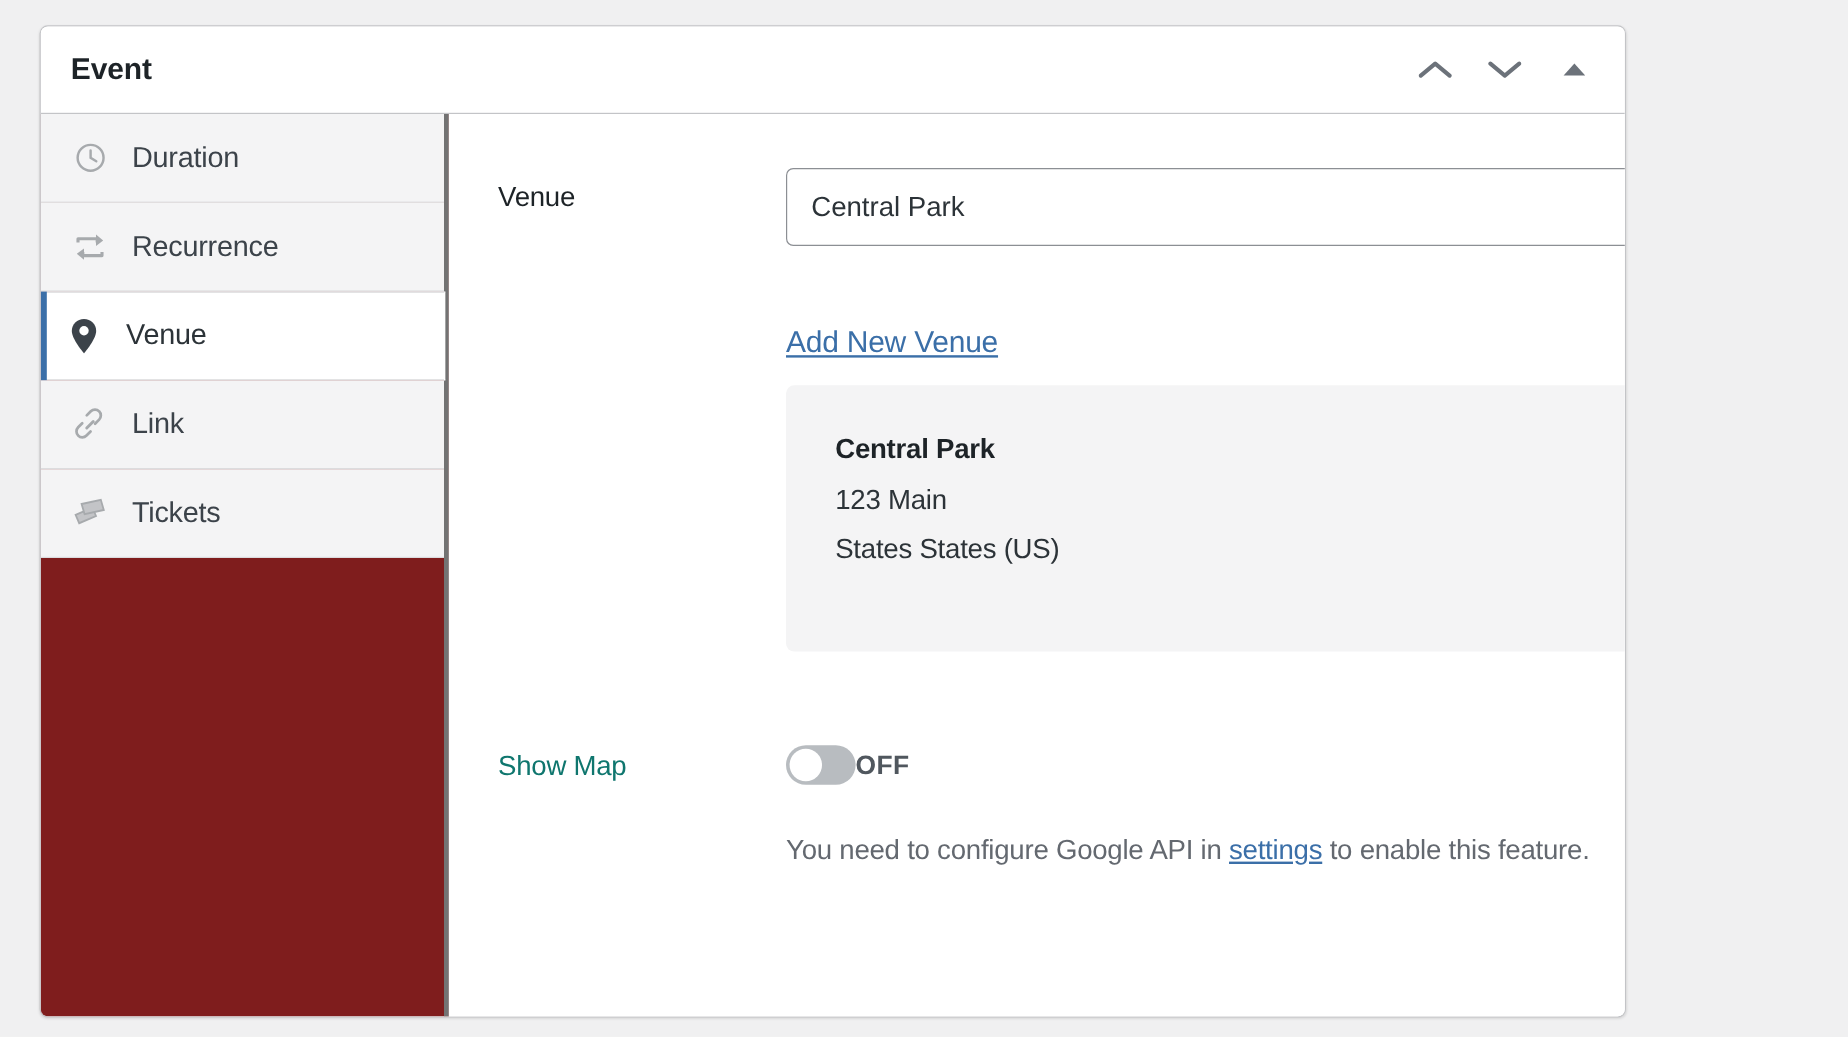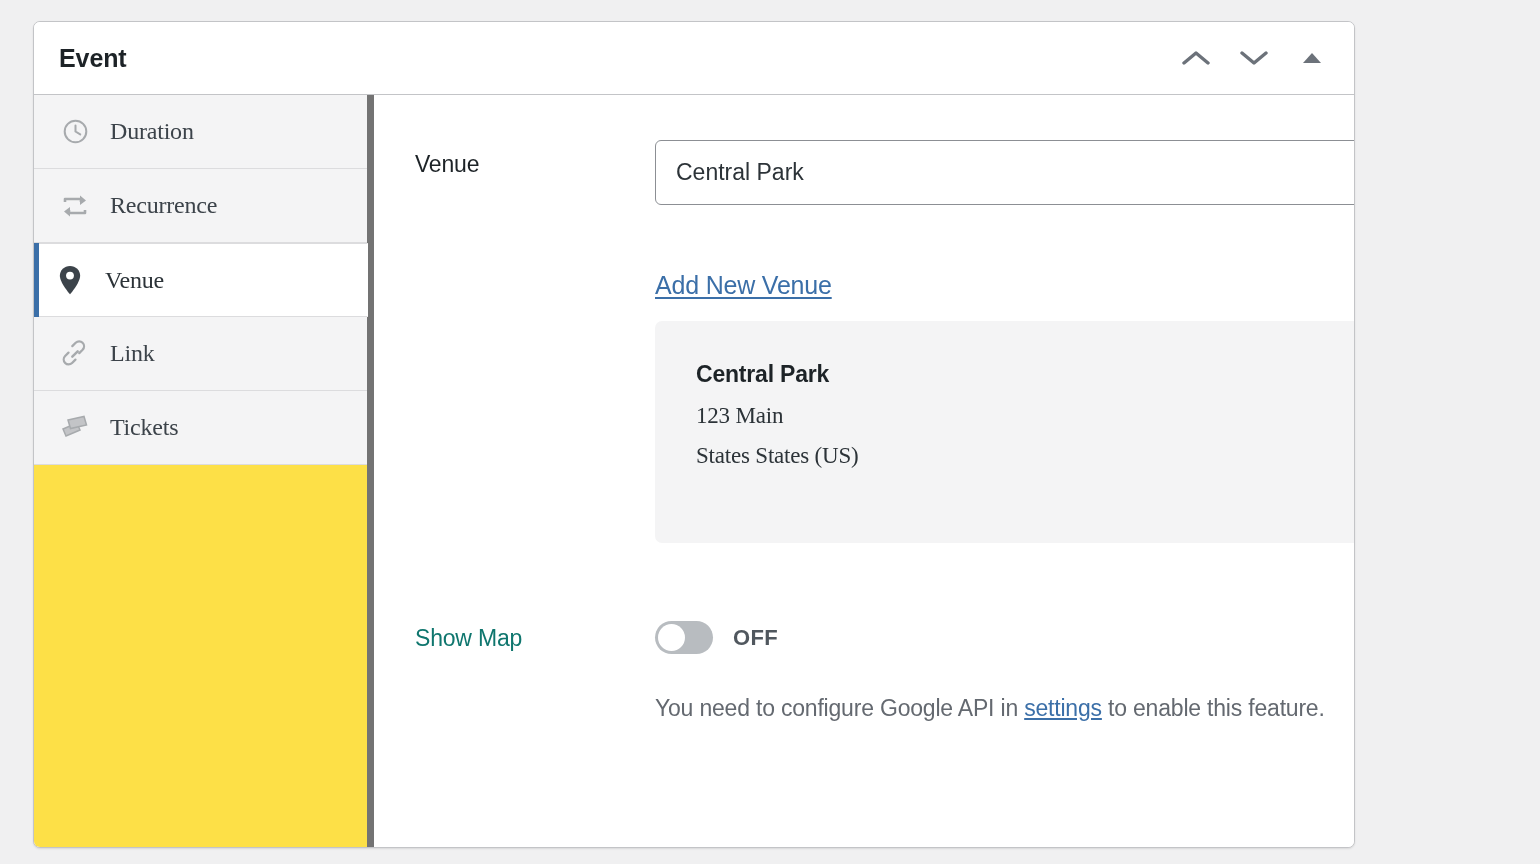--- a/index.html
+++ b/index.html
@@ -67,24 +67,23 @@
   #panel-body {
     flex: 1;
     display: flex;
     min-height: 0;
   }
 
   
   #tab-sidebar {
     width: 340px;
     min-width: 340px;
-    background: #fde047;
-    border-right: 7px solid #737373;
-    position: relative;
-    font-family: Liberation Serif, serif;
+    background: #7f1d1d;
+    border-right: 4px solid #737373;
+    position: relative;
   }
   .tab-item {
     height: 74px;
     display: flex;
     align-items: center;
     gap: 20px;
     padding-left: 26px;
     border-bottom: 1px solid #dcdcde;
     cursor: pointer;
     position: relative;
@@ -227,21 +226,20 @@
     font-weight: bold;
     color: #1d2327;
     letter-spacing: -0.2px;
     margin-bottom: 15px;
   }
   .venue-card-line {
     font-size: 23px;
     color: #2c3338;
     letter-spacing: -0.2px;
     margin-bottom: 14px;
-    font-family: Liberation Serif, serif;
   }
   #venue-edit-btn {
     position: absolute;
     top: 48px;
     right: 42px;
     width: 34px;
     height: 34px;
     background: none;
     border: none;
     cursor: pointer;
@@ -256,21 +254,21 @@
     margin-top: 78px;
   }
   #show-map-label {
     width: 240px;
     min-width: 240px;
     font-size: 23px;
     color: #0f766e;
     letter-spacing: -0.2px;
     padding-top: 4px;
   }
-  #show-map-control { display: flex; align-items: center; gap: 20px; }
+  #show-map-control { display: flex; align-items: center; }
   #show-map-toggle {
     width: 58px;
     height: 33px;
     border-radius: 17px;
     background: #b8bcc0;
     position: relative;
     cursor: pointer;
     border: none;
     padding: 0;
     flex-shrink: 0;

